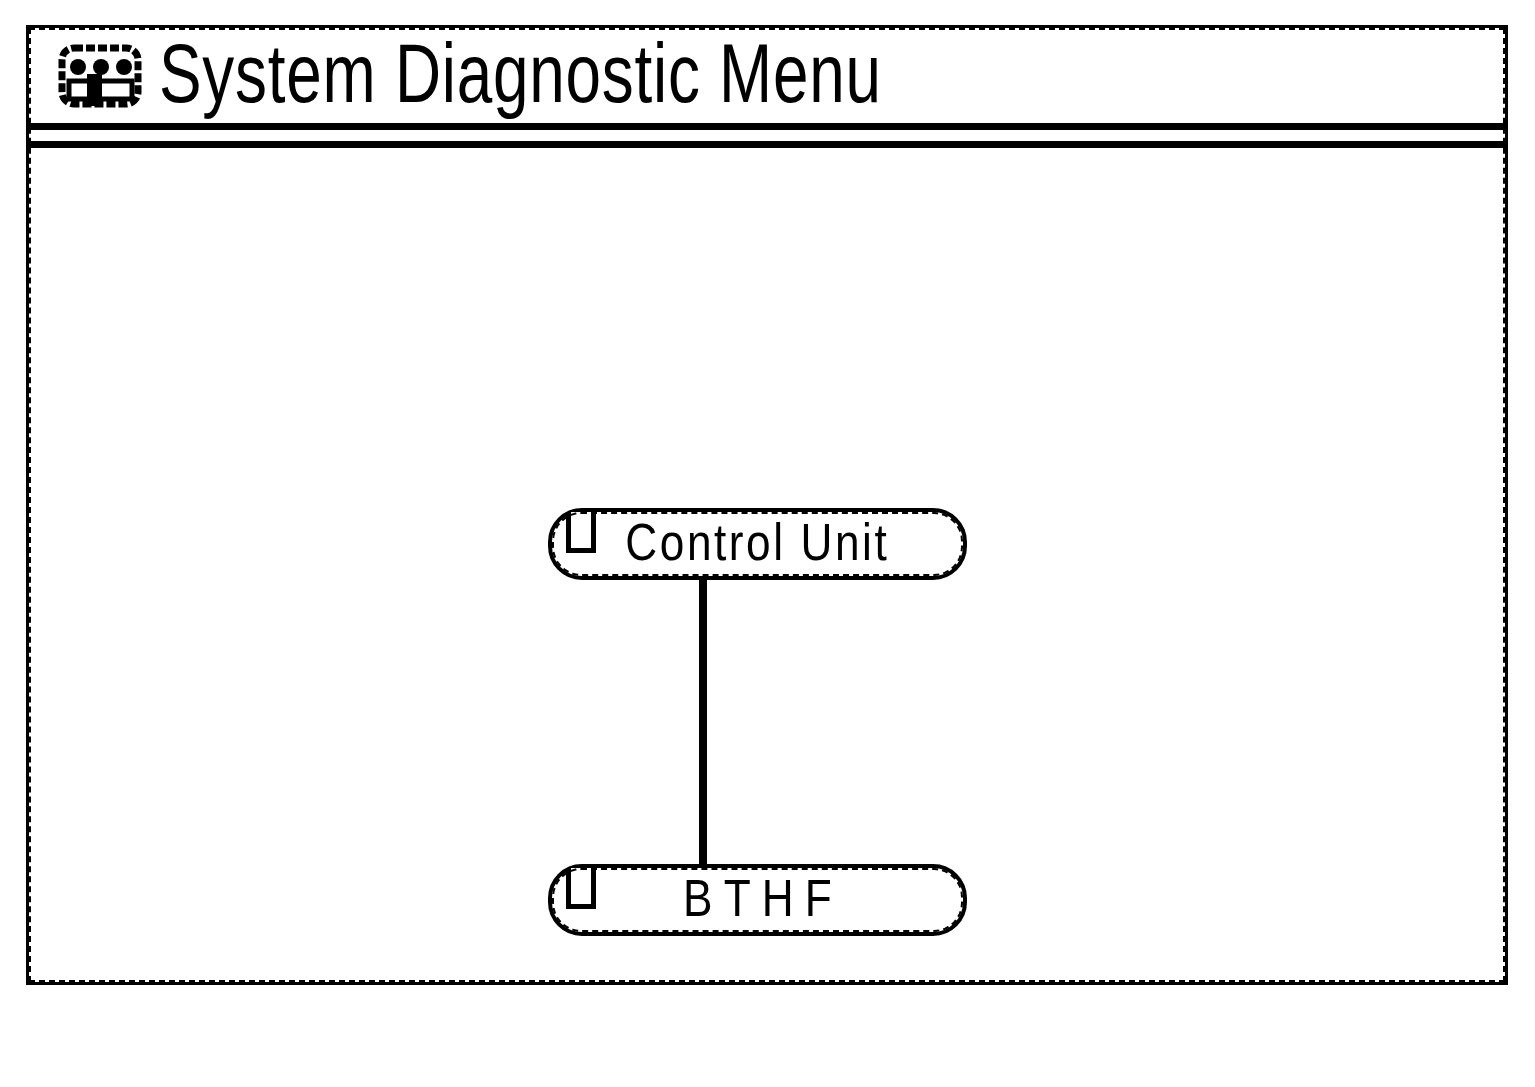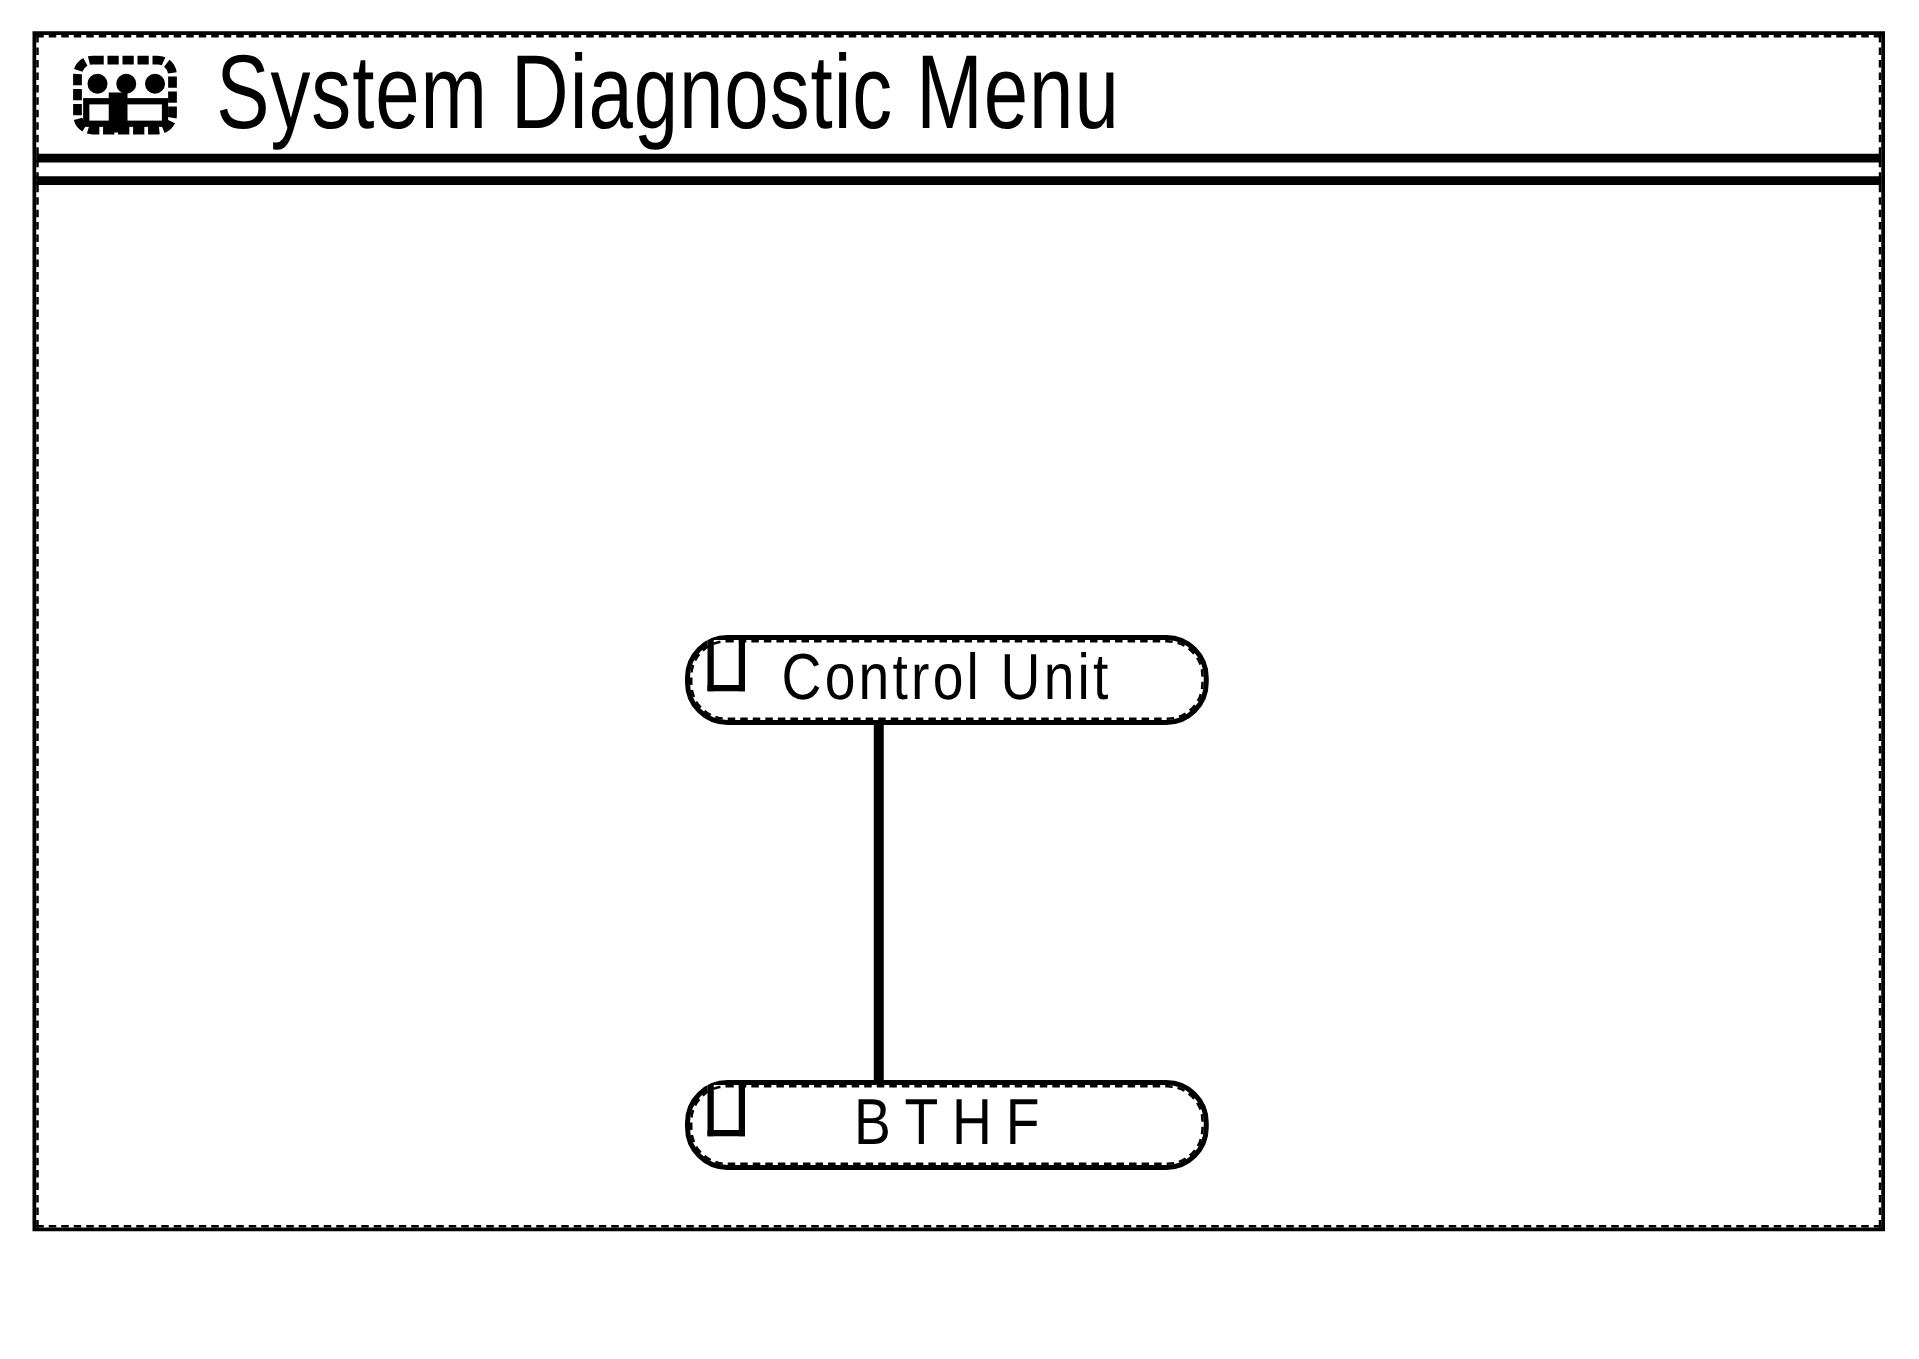--- a/index.html
+++ b/index.html
@@ -44,21 +44,20 @@
     position: absolute;
     left: 0;
     right: 0;
     top: 0;
     height: 95px;
     border-bottom: 7px solid var(--fg);
     display: flex;
     align-items: center;
     padding-left: 28px;
     box-sizing: content-box;
-    gap: 14px;
   }
   .titlebar-icon {
     flex: 0 0 auto;
     display: block;
   }
   .title-text {
     display: inline-block;
     font-size: 84px;
     line-height: 1;
     white-space: nowrap;

